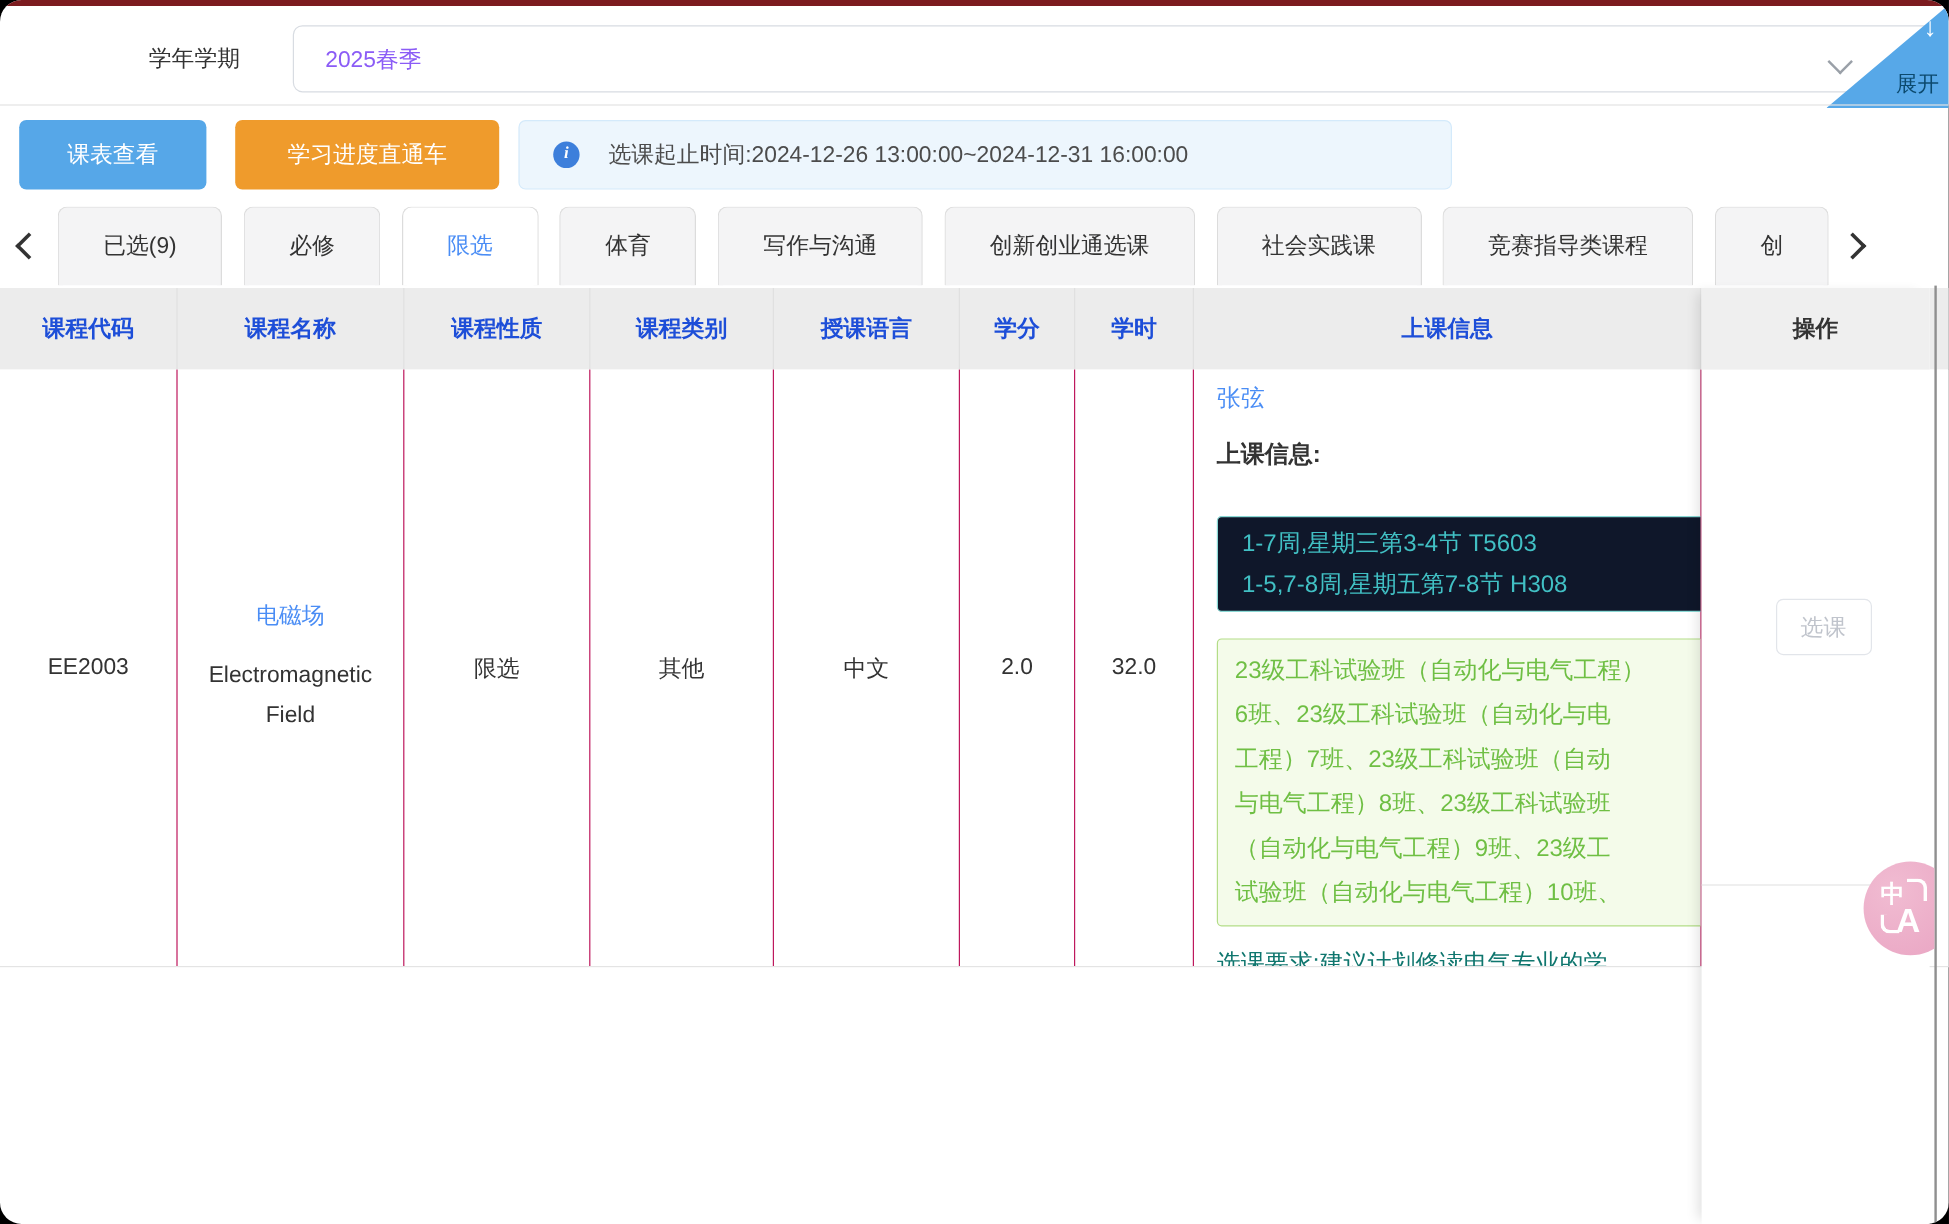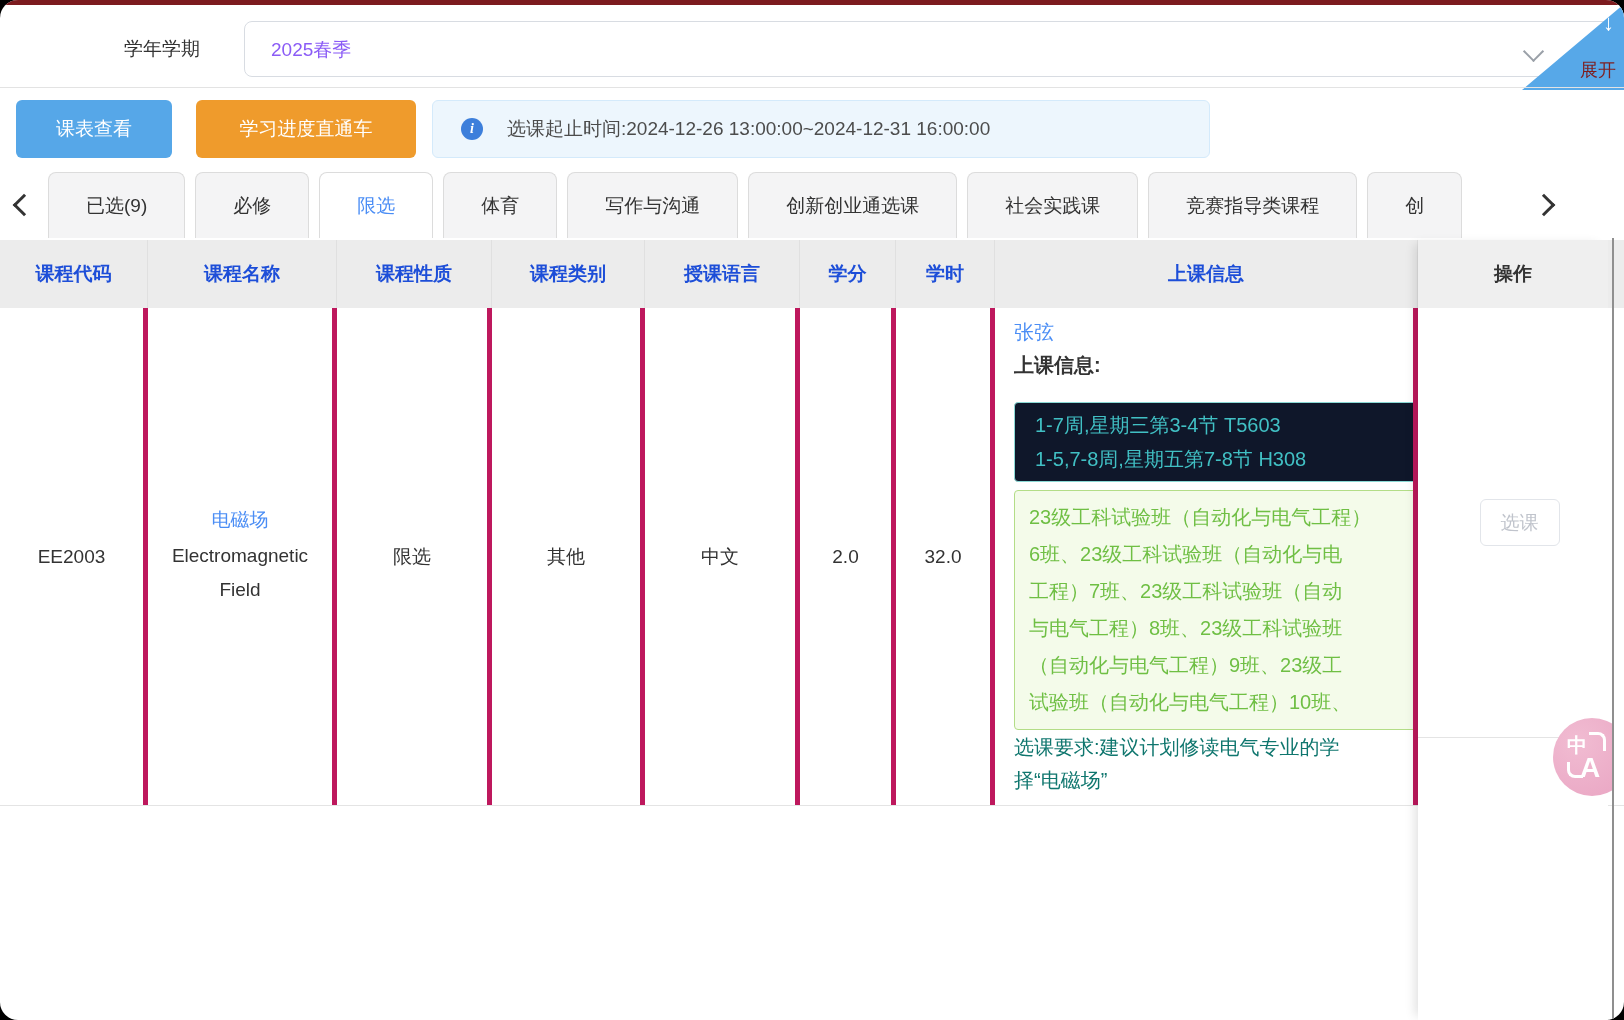--- a/index.html
+++ b/index.html
@@ -13,47 +13,47 @@
   .semester-bar{position:absolute;left:0;top:5px;width:100%;height:82px;background:#fff;margin-left:20px;}
   .semester-label{position:absolute;left:104px;top:31px;font-size:19px;color:#333;}
   .semester-select{position:absolute;left:224px;top:16px;width:1372px;height:56px;border:1px solid #d8dce2;border-radius:8px;background:#fff;box-sizing:border-box;cursor:pointer;}
   .semester-select .sel-text{position:absolute;left:26px;top:15px;font-size:19px;color:#8b5cf6;}
   .chev-down{position:absolute;right:74px;top:22px;width:13px;height:13px;border-right:2.5px solid #9aa0a8;border-bottom:2.5px solid #9aa0a8;transform:rotate(45deg);}
   .divider-1{position:absolute;left:0;top:87px;width:100%;height:1px;background:#e3e3e3;}
 
   
   .corner-ribbon{position:absolute;top:4px;right:0;width:102px;height:86px;background:#57a8e8;clip-path:polygon(100% 0,100% 100%,0 100%);cursor:pointer;}
   .corner-arrow{position:absolute;right:10px;top:8px;color:#fff;font-size:22px;line-height:22px;}
-  .corner-label{position:absolute;right:8px;bottom:8px;color:#7f1d1d;font-size:18px;}
+  .corner-label{position:absolute;right:8px;bottom:8px;color:#0c4a6e;font-size:18px;}
 
   
   .btn{position:absolute;top:100px;height:58px;border-radius:6px;color:#fff;font-size:19px;display:flex;align-items:center;justify-content:center;cursor:pointer;border:none;}
   .btn-blue{left:16px;width:156px;background:#56a7e8;}
   .btn-orange{left:196px;width:220px;background:#ef9b2c;}
   .notice{position:absolute;left:432px;top:100px;width:778px;height:58px;background:#edf6fd;border:1px solid #d4eafb;border-radius:6px;box-sizing:border-box;display:flex;align-items:center;}
   .info-icon{width:22px;height:22px;border-radius:50%;background:#3d7fdb;color:#fff;font-size:14px;font-weight:bold;display:flex;align-items:center;justify-content:center;margin-left:28px;flex:0 0 auto;font-family:"Liberation Serif","DejaVu Serif",serif;font-style:italic;}
   .notice-text{margin-left:24px;font-size:19px;color:#4c4c4c;}
 
   
   .tabs-row{position:absolute;left:0;top:172px;width:100%;height:66px;display:flex;align-items:stretch;}
   .tab-nav{width:48px;display:flex;align-items:center;justify-content:center;cursor:pointer;flex:0 0 auto;}
   .tab-nav-right{width:100px;justify-content:flex-start;padding-left:12px;box-sizing:border-box;}
   .chev{width:13px;height:13px;}
   .chev-left{border-left:3px solid #333;border-bottom:3px solid #333;transform:rotate(45deg);}
   .chev-right{border-right:3px solid #333;border-top:3px solid #333;transform:rotate(45deg);}
-  .tabs-strip{flex:1 1 auto;overflow:hidden;display:flex;gap:10px;white-space:nowrap;}
+  .tabs-strip{flex:1 1 auto;overflow:hidden;display:flex;gap:10px;white-space:nowrap;justify-content:space-between;}
   .tab{flex:0 0 auto;padding:0 37px;height:66px;line-height:66px;font-size:19px;color:#333;background:#f4f4f5;border:1px solid #dcdcdc;border-bottom:none;border-radius:8px 8px 0 0;box-sizing:border-box;cursor:pointer;}
   .tab.active{background:#fff;color:#4a8df5;}
 
   
   .table{position:absolute;left:0;top:240px;width:1624px;}
   .thead{display:flex;height:68px;background:#ececec;font-weight:bold;font-size:19px;color:#1d4ed8;}
   .th{display:flex;align-items:center;justify-content:center;border-right:1px solid #e0e0e0;box-sizing:border-box;}
   .trow{display:flex;height:497px;border-bottom:1px solid #e4e4e4;background:#fff;font-size:19px;color:#333;}
-  .td{display:flex;flex-direction:column;align-items:center;justify-content:center;border-right:5px solid #be185d;box-sizing:border-box;text-align:center;}
+  .td{display:flex;flex-direction:column;align-items:center;justify-content:center;border-right:1px solid #be185d;box-sizing:border-box;text-align:center;gap:14px;}
   .c0{width:148px;} .c1{width:189px;} .c2{width:155px;} .c3{width:153px;} .c4{width:155px;}
   .c5{width:96px;} .c6{width:99px;} .c7{width:423px;}
   .link{color:#4a8df5;cursor:pointer;}
   .name-zh{margin-bottom:6px;}
   .name-en{width:150px;word-break:break-all;line-height:34px;}
 
   
   .td-info{align-items:flex-start;justify-content:flex-start;text-align:left;padding:8px 0 0 19px;overflow:hidden;}
   .teacher{font-size:20px;line-height:32px;}
   .info-label{font-weight:bold;font-size:20px;line-height:34px;color:#333;}

